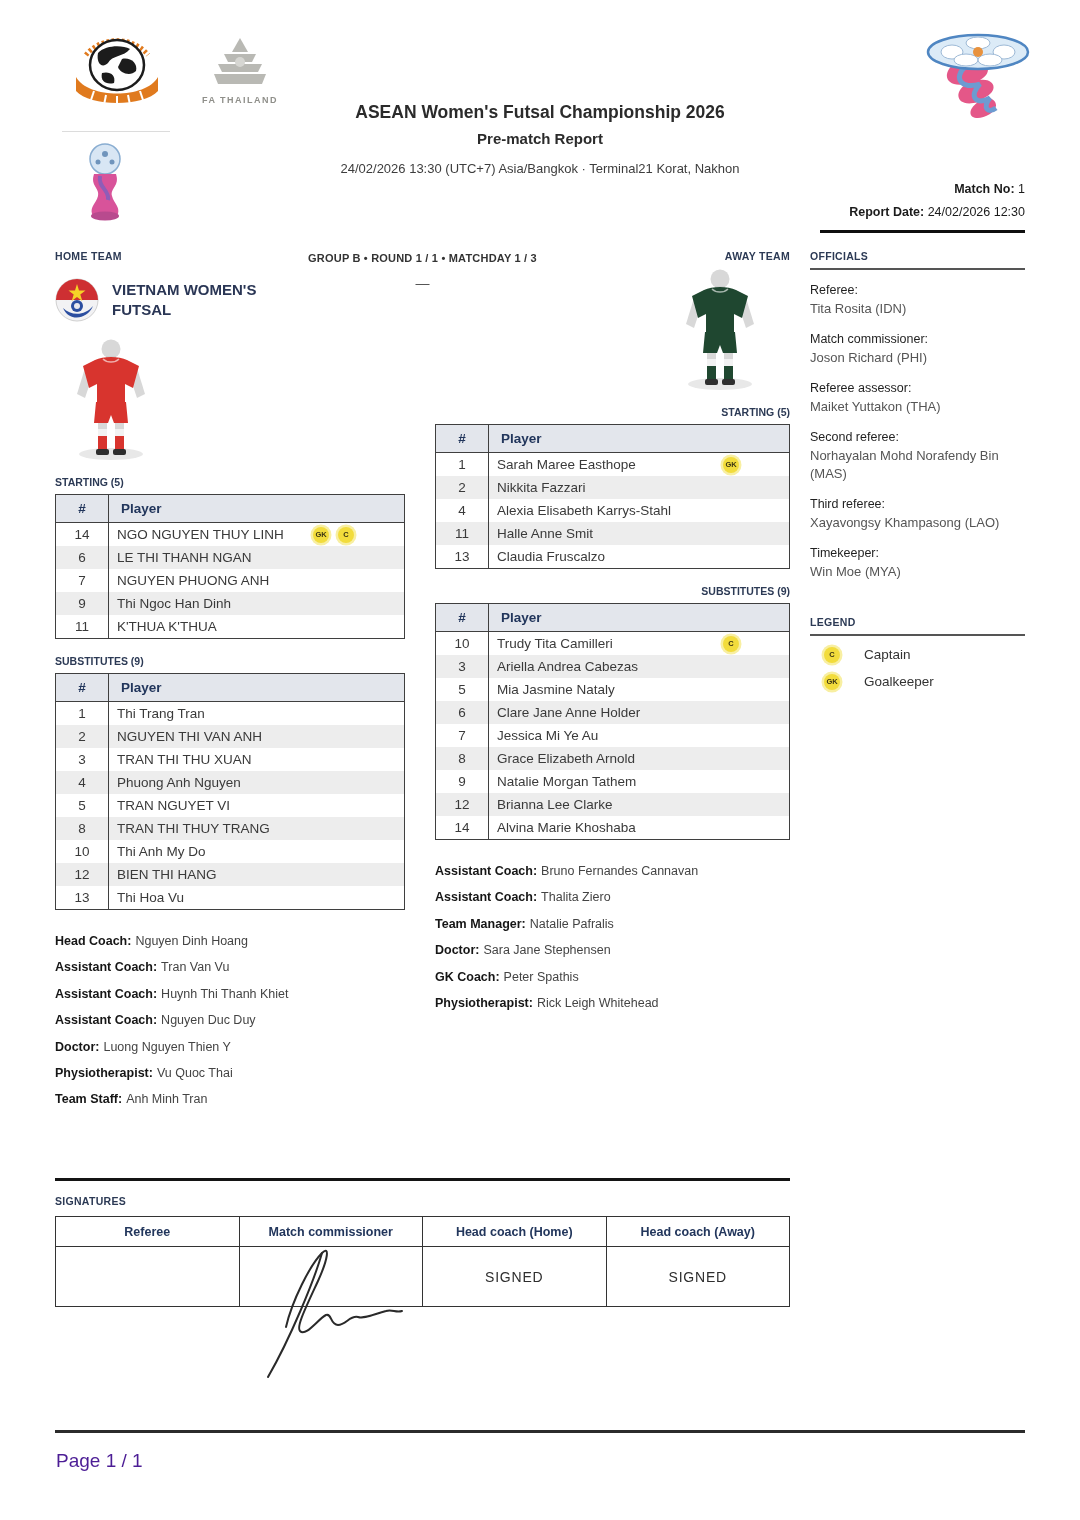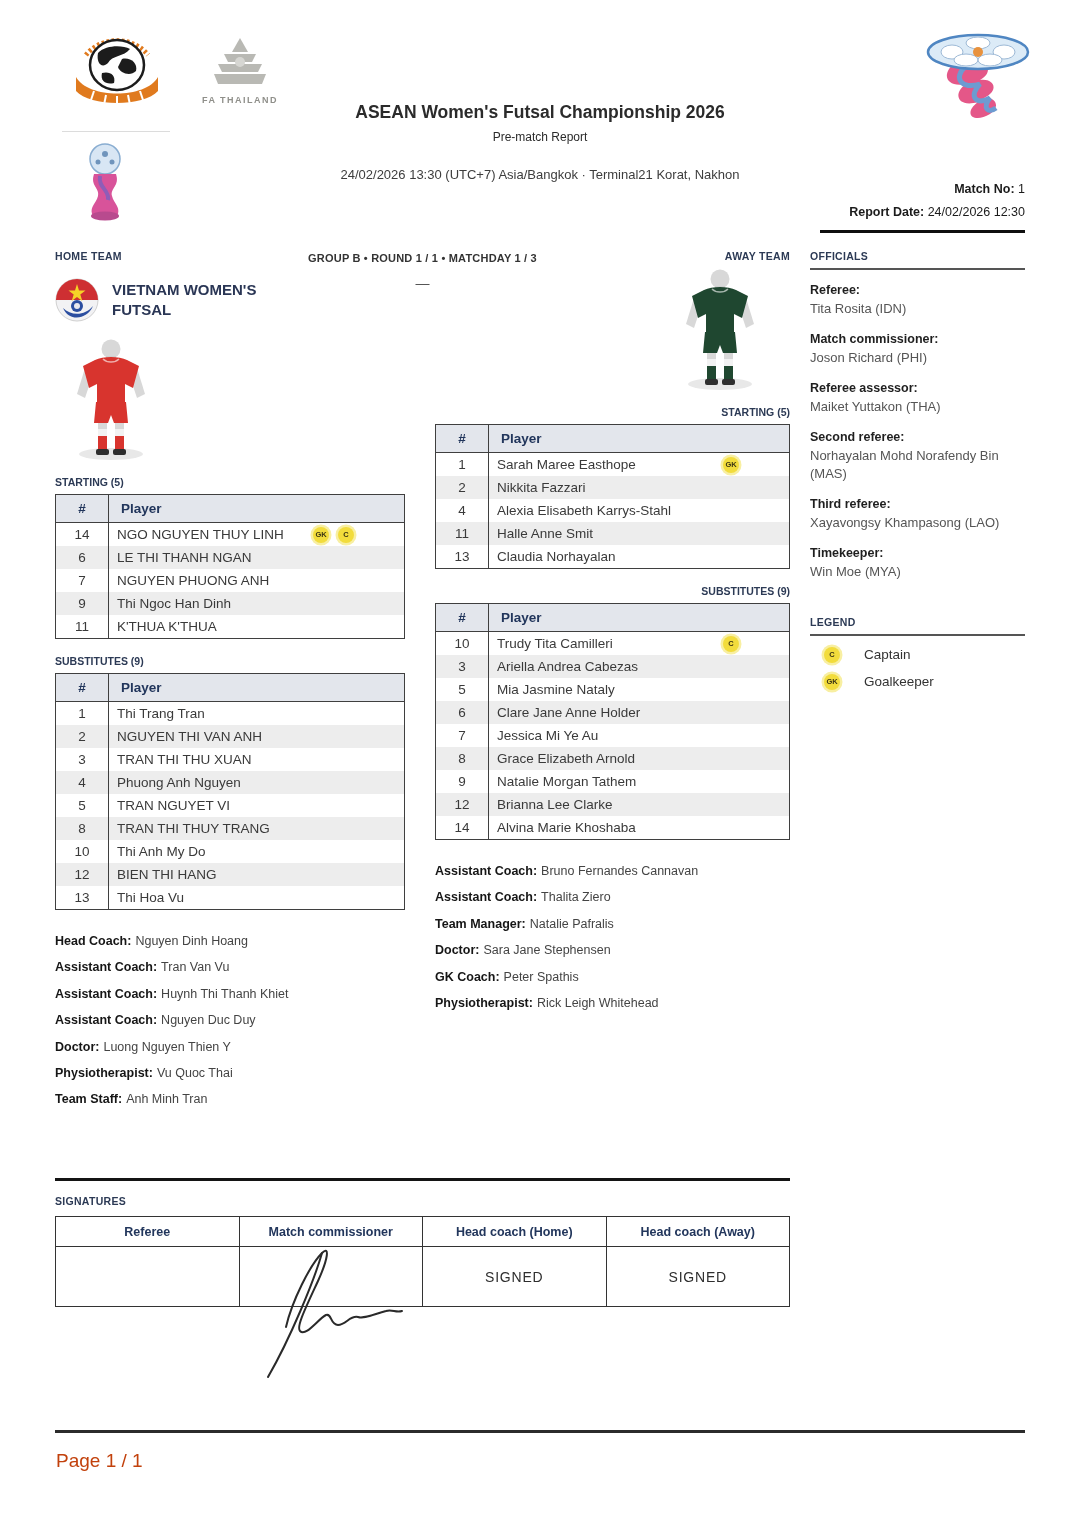--- a/index.html
+++ b/index.html
@@ -7,22 +7,22 @@
     position:relative; width:1080px; height:1520px; background:#ffffff;
     font-family:"Liberation Sans", sans-serif; color:#333; overflow:hidden;
   }
   
   .logo-aff { position:absolute; left:60px; top:33px; }
   .logo-fathai { position:absolute; left:188px; top:36px; width:104px; text-align:center; }
   .fathai-text { font-size:9px; font-weight:bold; letter-spacing:1.5px; color:#8f8f8a; margin-top:1px; }
   .logo-tournament { position:absolute; left:922px; top:30px; }
   .title-block { position:absolute; left:0; right:0; top:102px; text-align:center; }
   .doc-title { font-size:17.5px; font-weight:bold; color:#2b2b2b; }
-  .doc-subtitle { font-size:12px; font-weight:normal; color:#2b2b2b; margin-top:7px; }
-  .doc-dates { margin-top:20px; font-size:13px; color:#3d3d3d; line-height:1.65; }
+  .doc-subtitle { font-size:15px; font-weight:bold; color:#2b2b2b; margin-top:7px; }
+  .doc-dates { margin-top:11px; font-size:13px; color:#3d3d3d; line-height:1.65; }
   .trophy-divider { position:absolute; left:62px; top:131px; width:108px; height:1px; background:#dcdcdc; }
   .logo-trophy { position:absolute; left:80px; top:142px; }
   .match-meta { position:absolute; right:55px; top:178px; text-align:right; font-size:12.5px; color:#1b1b1b; line-height:1.85; }
   .match-meta .lbl { font-weight:bold; }
   .meta-rule { position:absolute; left:820px; right:55px; top:230px; height:2.5px; background:#0f0f0f; }
 
   
   .group-line { position:absolute; left:55px; width:735px; top:252px; text-align:center; font-size:11px; font-weight:bold; color:#333; letter-spacing:0.2px; }
   .score-dash { position:absolute; left:55px; width:735px; top:275px; text-align:center; font-size:14px; color:#555; }
   .home-col { position:absolute; left:55px; top:250px; width:350px; }
@@ -55,38 +55,38 @@
     border-radius:50%; background:#f2dc3c; box-shadow:0 0 0 2.5px #f8efa2; color:#3a3413;
     font-size:7.5px; font-weight:bold; letter-spacing:0; }
 
   
   .staff { margin-top:24px; }
   .lv-inline { font-size:12.5px; margin-bottom:12px; color:#444; line-height:1.15; }
   .lv-inline .lv-label { font-weight:bold; color:#161616; margin-right:4px; }
   .panel-title { font-size:10.5px; font-weight:bold; color:#2c3a55; letter-spacing:0.3px;
     border-bottom:2px solid #555; padding-bottom:6px; }
   .lv-block { margin-top:13px; }
-  .lv-block .lv-label { display:block; font-weight:bold; font-size:12.5px; color:#1f1f1f; }
+  .lv-block .lv-label { display:block; font-weight:normal; font-size:12.5px; color:#1f1f1f; }
   .lv-block .lv-value { display:block; font-size:13px; color:#555; margin-top:3px; line-height:1.45; }
   .legend-panel { margin-top:34px; }
   .legend-row { display:flex; align-items:center; gap:24px; padding-left:14px; margin-top:11px; font-size:13.5px; color:#333; }
 
   
   .signatures { position:absolute; left:55px; top:1178px; width:735px; }
   .sig-rule { height:3px; background:#141414; }
   .sig-label { margin-top:14px; }
   .sigtable { width:100%; border-collapse:collapse; margin-top:9px; table-layout:fixed; }
   .sigtable th { border:1.4px solid #333; height:27px; font-size:12.5px; font-weight:bold; color:#22365c; background:#fff; }
   .sigtable td { border:1.4px solid #333; height:57px; text-align:center; font-size:14px; color:#2e2e2e; letter-spacing:0.8px; }
   .sig-cell { position:relative; overflow:visible; }
   .sig-scribble { position:absolute; left:50%; top:-16px; transform:translateX(-50%); pointer-events:none; }
 
   
   .footer-rule { position:absolute; left:55px; right:55px; top:1430px; height:2.5px; background:#2b2b2b; }
-  .page-num { position:absolute; left:56px; top:1450px; font-size:19px; color:#c2410c; }
+  .page-num { position:absolute; left:56px; top:1450px; font-size:19px; color:#4c1d95; }
 </style>
 </head>
 <body>
 
 <div class="page">
 
   <div class="logo-aff">
     <svg width="113" height="75" viewBox="0 0 113 75">
       <path d="M26,22 A38,34 0 0 1 88,22" fill="none" stroke="#e07a1e" stroke-width="5" stroke-dasharray="2.5,2.5"></path>
       <ellipse cx="57" cy="32" rx="27" ry="25" fill="#ffffff" stroke="#1c1c1c" stroke-width="2.5"></ellipse>
@@ -344,21 +344,21 @@
           <tr>
             <td class="num">4</td>
             <td class="pname"><span>Alexia Elisabeth Karrys-Stahl</span></td>
           </tr>
           <tr class="alt">
             <td class="num">11</td>
             <td class="pname"><span>Halle Anne Smit</span></td>
           </tr>
           <tr>
             <td class="num">13</td>
-            <td class="pname"><span>Claudia Norhayalan</span></td>
+            <td class="pname"><span>Claudia Fruscalzo</span></td>
           </tr>
         </tbody>
     </table>
     <div class="tbl-label right" style="margin-top:16px;">SUBSTITUTES (9)</div>
     <table class="ptable">
       <thead>
           <tr>
         <th class="num">#</th>
         <th>Player</th>
       </tr>

